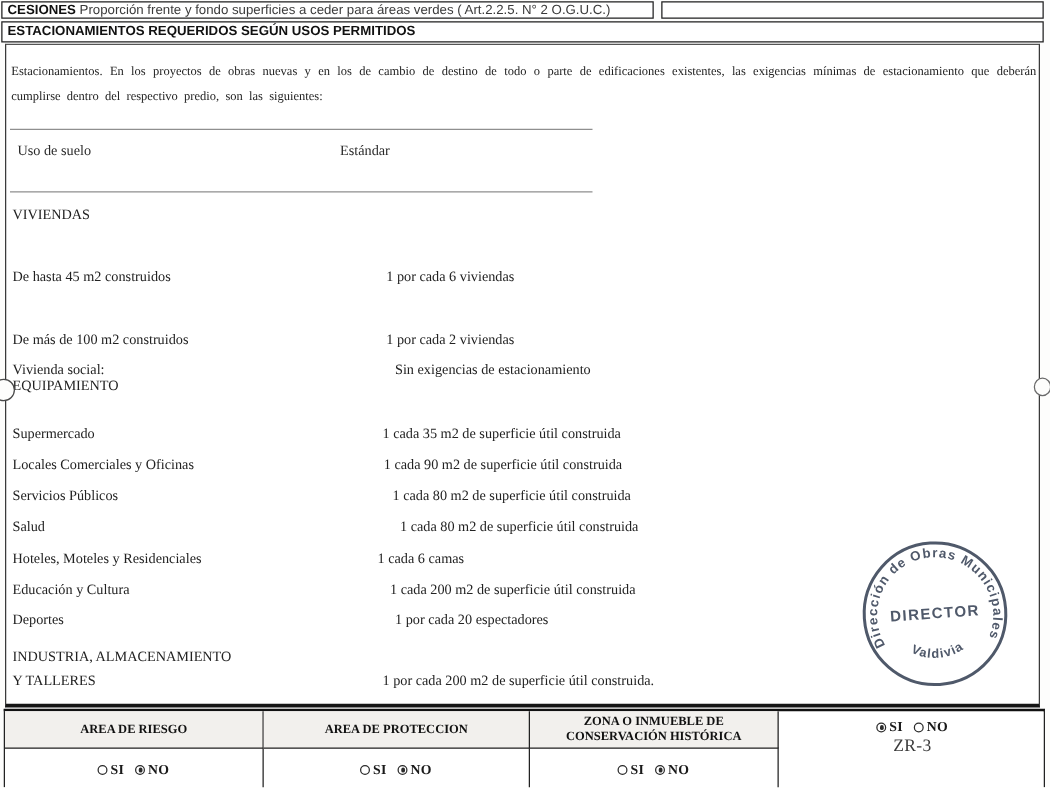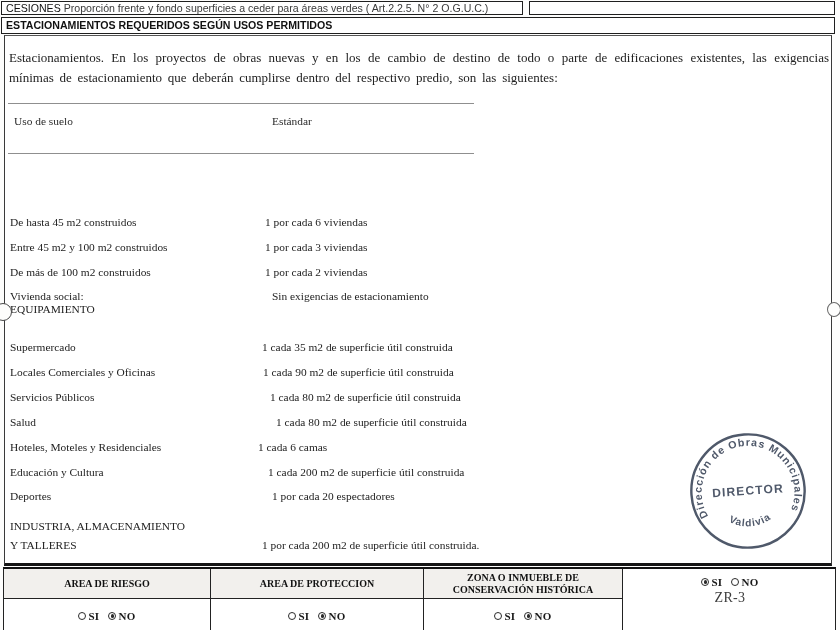--- a/index.html
+++ b/index.html
@@ -18,55 +18,55 @@
     background:#fff;
     font-family:"Liberation Sans", sans-serif;
     font-size:10.6px;
     line-height:12px;
     padding:0 0 0 4px;
     white-space:nowrap;
     overflow:hidden;
     box-sizing:border-box;
   }
   .cesiones{left:1px;top:1px;width:522px;height:14px;}
-  .cesiones .b{font-weight:400;color:#111;}
+  .cesiones .b{font-weight:700;color:#111;}
   .cesiones .t{color:#3a3a3a;}
   .hdr-empty{left:529px;top:1px;width:306px;height:14px;}
   .section-title{
     left:1px;top:17px;width:834px;height:17px;
     font-weight:700;color:#111;line-height:14px;
   }
   
   .content-box{
     position:absolute;left:4px;top:35px;width:828px;height:531px;
     border-left:1.6px solid #3a3a3a;
     border-right:1.6px solid #3a3a3a;
     border-top:1px solid #555;
     border-bottom:3px solid #151515;
     box-sizing:border-box;
     background:#fff;
   }
   .para{
     position:absolute;left:9px;top:48px;width:820px;
-    font-size:13px;line-height:19.5px;
+    font-size:10px;line-height:19.5px;
     text-align:justify;word-spacing:2.5px;color:#222;
   }
   .rule{
     position:absolute;left:8px;width:466px;height:0;
     border-top:1.1px solid #8f8f8f;
   }
   .col-head{
     position:absolute;font-size:11.4px;color:#2a2a2a;
   }
   .srow{
     position:absolute;left:10px;right:8px;height:16px;
     font-size:11.4px;color:#222;white-space:nowrap;
   }
   .srow .lab{position:absolute;left:0;}
-  .srow .val{position:absolute;}
+  .srow .val{position:absolute;margin-left:44px;}
   
   .stamp{
     position:absolute;left:683px;top:426px;width:130px;height:130px;
     transform:rotate(-4deg);
     opacity:0.92;
   }
   
   .hole{
     position:absolute;border-radius:50%;
     background:#fdfdfc;border:1.6px solid #4a4a4a;
@@ -132,27 +132,27 @@
 
   <div class="content-box"></div>
 
   <div class="para">Estacionamientos.  En los proyectos de obras nuevas y en los de cambio de destino de todo o parte de edificaciones existentes, las exigencias mínimas de estacionamiento que deberán cumplirse dentro del respectivo predio, son las siguientes:</div>
 
   <div class="rule" style="top:103px"></div>
   <span class="col-head" style="left:14px;top:115px">Uso de suelo</span>
   <span class="col-head" style="left:272px;top:115px">Estándar</span>
   <div class="rule" style="top:153px"></div>
 
+  <div class="srow" style="top:166px">
+      <span class="lab">VIVIENDAS</span>
+      <span class="val" style="left:255px"></span>
+    </div>
   <div class="srow" style="top:216px">
       <span class="lab">De hasta 45 m2 construidos</span>
       <span class="val" style="left:255px">1 por cada 6 viviendas</span>
-    </div>
-  <div class="srow" style="top:241px">
-      <span class="lab">Entre 45 m2 y 100 m2 construidos</span>
-      <span class="val" style="left:255px">1 por cada 3 viviendas</span>
     </div>
   <div class="srow" style="top:266px">
       <span class="lab">De más de 100 m2 construidos</span>
       <span class="val" style="left:255px">1 por cada 2 viviendas</span>
     </div>
   <div class="srow" style="top:290px">
       <span class="lab">Vivienda social:</span>
       <span class="val" style="left:262px">Sin exigencias de estacionamiento</span>
     </div>
   <div class="srow" style="top:303px">

